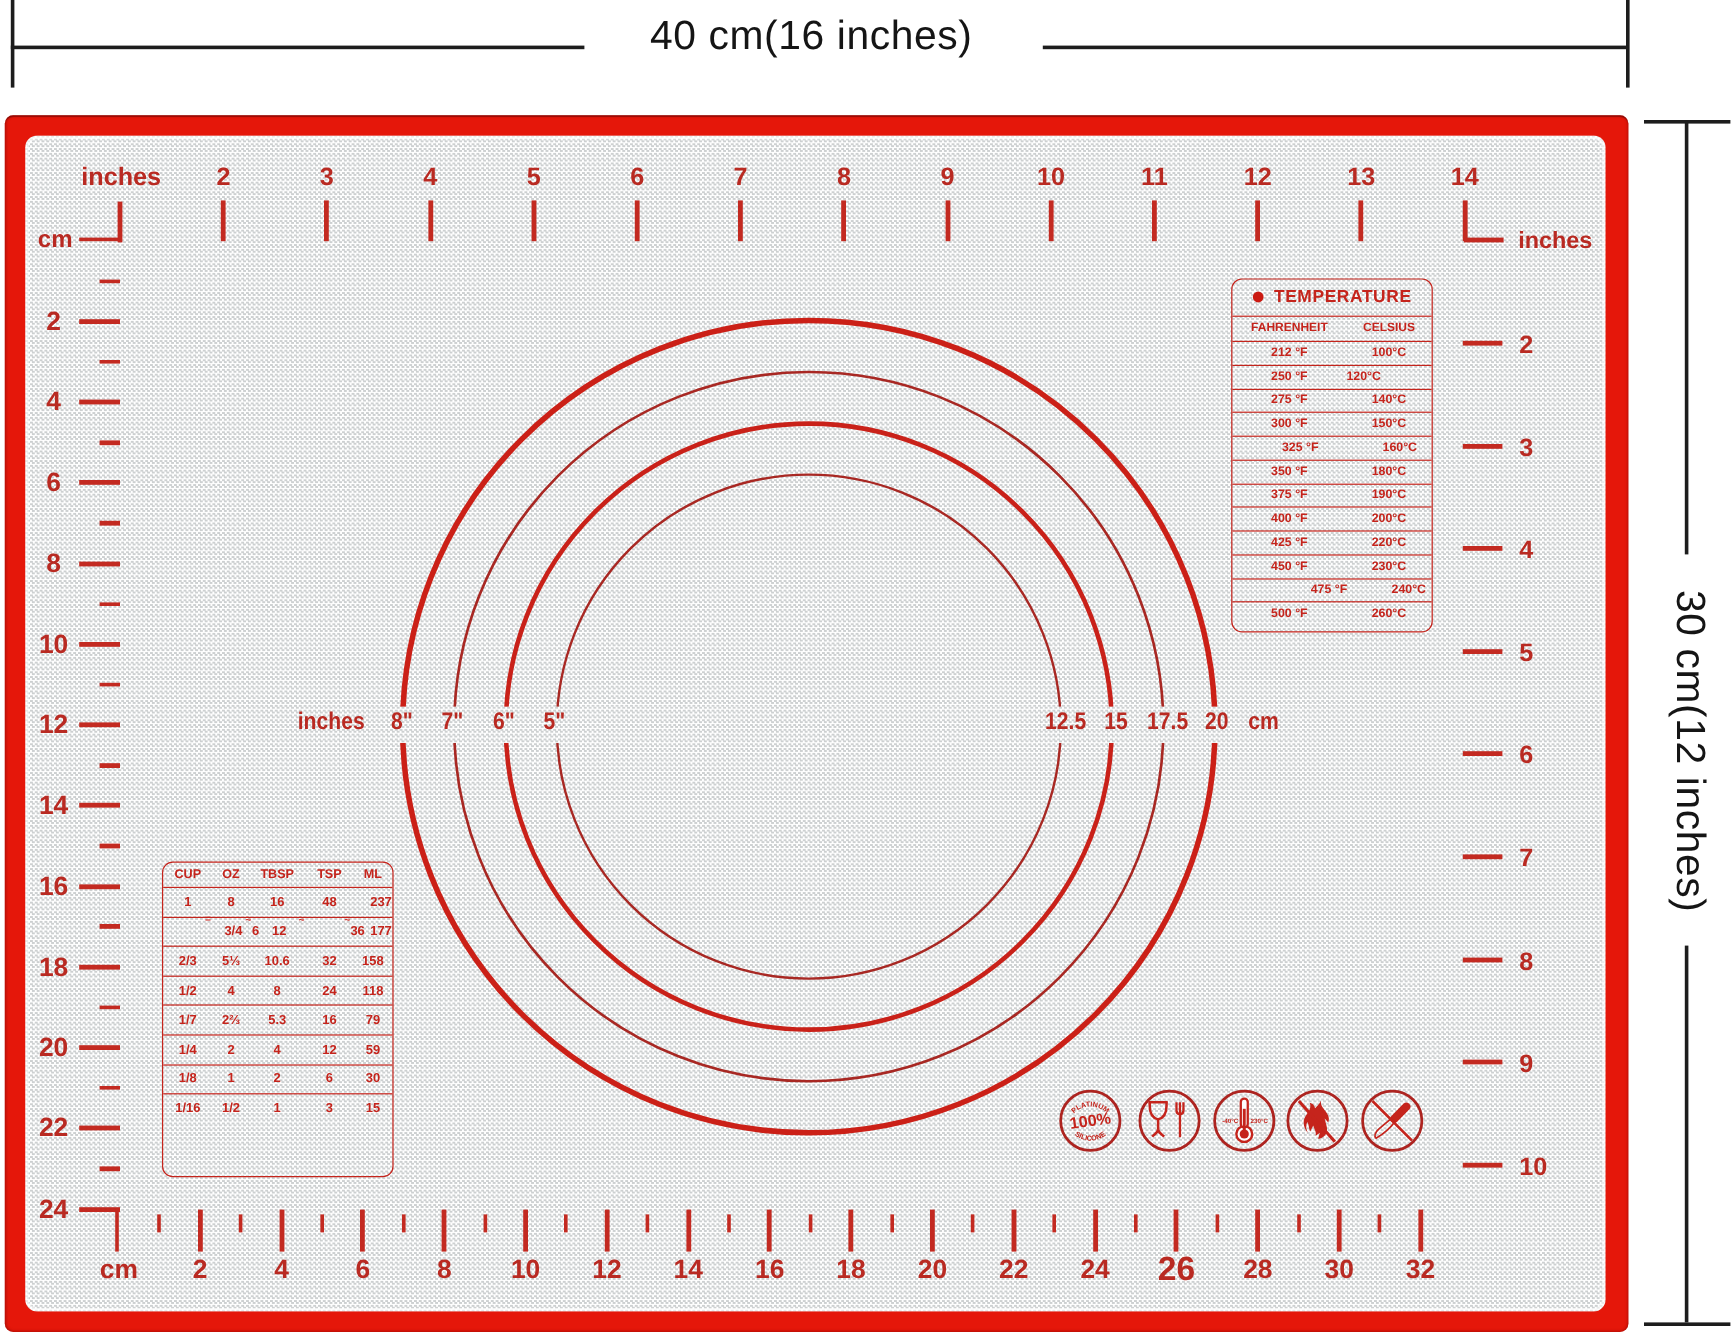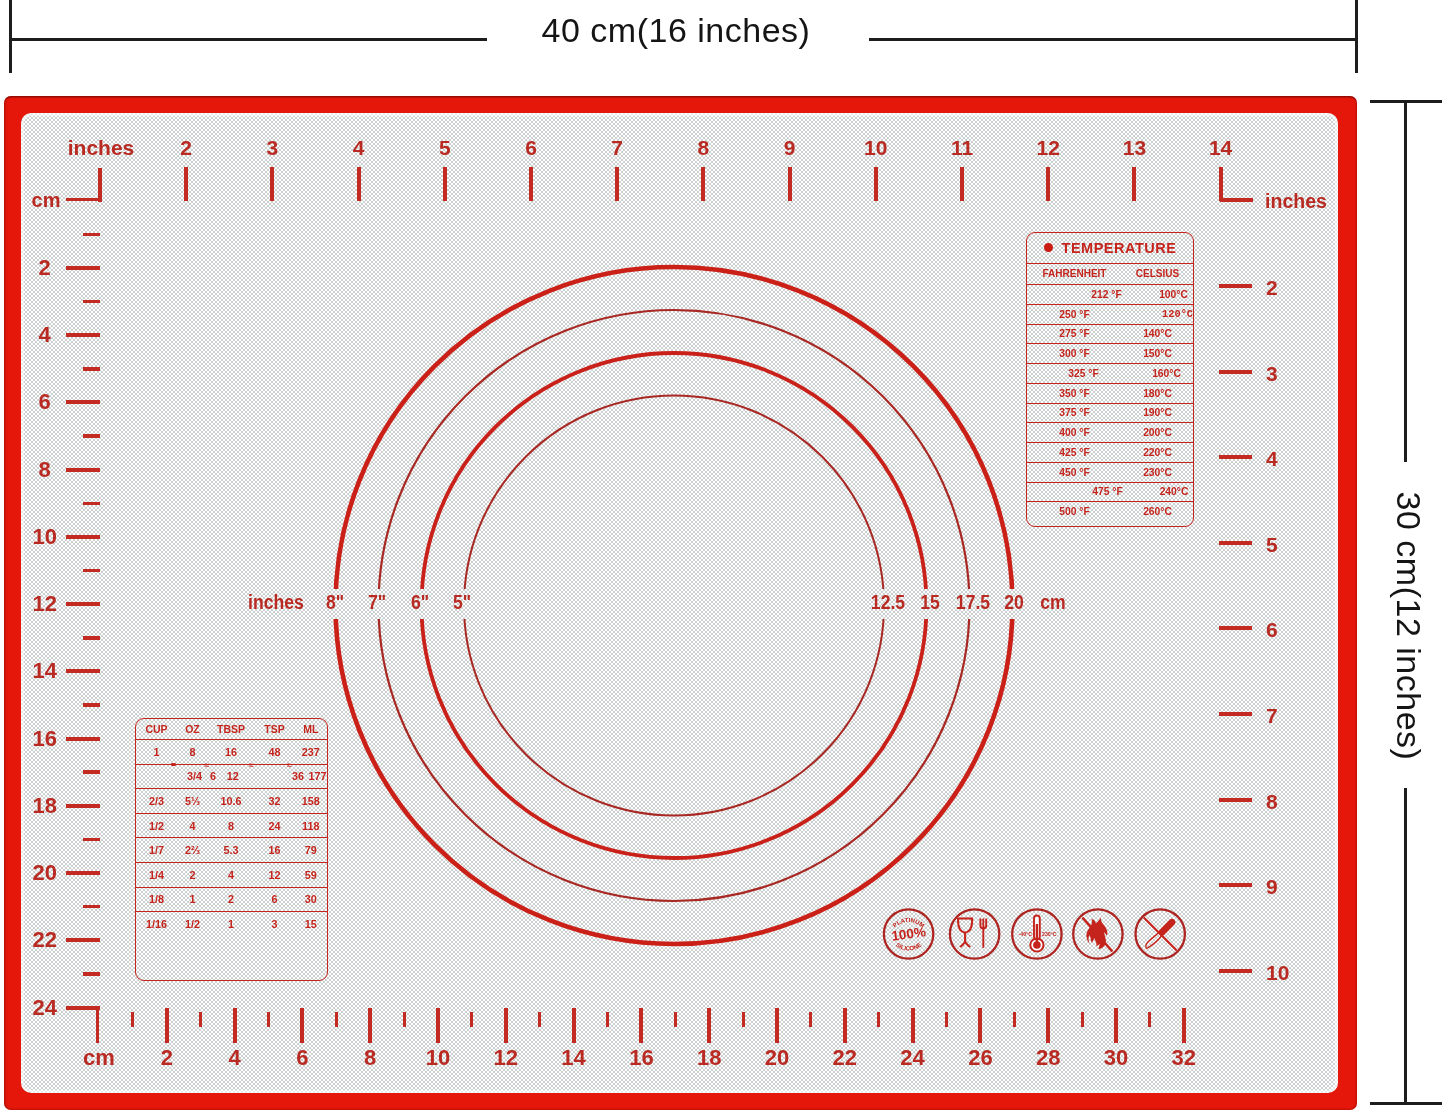--- a/index.html
+++ b/index.html
@@ -79,26 +79,26 @@
 
   <div id="botnums"></div>
 
   <div class="tbl" style="left:1026px;top:232px;width:166px;height:293px;font-size:10.3px;">
     <div class="row" style="height:29.5px;justify-content:center;font-size:14.5px;letter-spacing:.5px;"><span class="dot"></span>TEMPERATURE</div>
     <div class="row" style="height:20.5px;font-size:10px;">
         <span style="width:95px;text-align:center;">FAHRENHEIT</span>
         <span style="flex:1;text-align:center;">CELSIUS</span>
       </div>
   <div class="row" style="height:18.75px;">
-        <span style="width:95px;text-align:center;padding-left:32px;">212 °F</span>
+        <span style="width:95px;text-align:center;">212 °F</span>
         <span style="flex:1;text-align:center;">100°C</span>
       </div>
       <div class="row" style="height:18.75px;">
         <span style="width:95px;text-align:center;">250 °F</span>
-        <span style="flex:1;text-align:right;font-family:Liberation Mono, monospace;">120°C</span>
+        <span style="flex:1;text-align:left;">120°C</span>
       </div>
       <div class="row" style="height:18.75px;">
         <span style="width:95px;text-align:center;">275 °F</span>
         <span style="flex:1;text-align:center;">140°C</span>
       </div>
       <div class="row" style="height:18.75px;">
         <span style="width:95px;text-align:center;">300 °F</span>
         <span style="flex:1;text-align:center;">150°C</span>
       </div>
       <div class="row" style="height:18.75px;">
@@ -145,21 +145,21 @@
       </div>
       <span style="position:absolute;left:37.4px;top:46px;font-size:8.5px;transform:translate(-50%,-50%);">=</span>
       <span style="position:absolute;left:70.9px;top:46px;font-size:8.5px;transform:translate(-50%,-50%);">≈</span>
       <span style="position:absolute;left:115.4px;top:46px;font-size:8.5px;transform:translate(-50%,-50%);">≈</span>
       <span style="position:absolute;left:153.4px;top:46px;font-size:8.5px;transform:translate(-50%,-50%);">≈</span>
       <div class="row" style="height:23.6px;">
         <span style="width:41px;text-align:center;">1</span>
         <span style="width:31px;text-align:center;">8</span>
         <span style="width:46px;text-align:center;">16</span>
         <span style="width:41px;text-align:center;">48</span>
-        <span style="flex:1;text-align:center;">237</span>
+        <span style="flex:1;text-align:right;">237</span>
       </div>
       <div class="row" style="height:23.6px;">
         <span style="width:41px;text-align:center;padding-left:48px;">3/4</span>
         <span style="width:31px;text-align:center;">6</span>
         <span style="width:46px;text-align:center;">12</span>
         <span style="width:41px;text-align:center;margin-left:43px;">36</span>
         <span style="flex:1;text-align:left;">177</span>
       </div>
       <div class="row" style="height:23.6px;">
         <span style="width:41px;text-align:center;">2/3</span>
@@ -376,21 +376,21 @@
     <div class="abs red" style="left:775px;top:1008px;width:4px;height:35px;"></div>
     <div class="rtxt ctr" style="left:777px;top:1058px;font-size:22px;">20</div>
     <div class="abs red" style="left:809.4px;top:1012px;width:3px;height:15px;"></div>
     <div class="abs red" style="left:842.8px;top:1008px;width:4px;height:35px;"></div>
     <div class="rtxt ctr" style="left:844.8px;top:1058px;font-size:22px;">22</div>
     <div class="abs red" style="left:877.1999999999999px;top:1012px;width:3px;height:15px;"></div>
     <div class="abs red" style="left:910.5999999999999px;top:1008px;width:4px;height:35px;"></div>
     <div class="rtxt ctr" style="left:912.5999999999999px;top:1058px;font-size:22px;">24</div>
     <div class="abs red" style="left:945px;top:1012px;width:3px;height:15px;"></div>
     <div class="abs red" style="left:978.4px;top:1008px;width:4px;height:35px;"></div>
-    <div class="rtxt ctr" style="left:980.4px;top:1058px;font-size:22px;">26</div>
+    <div class="rtxt ctr" style="left:980.4px;top:1058px;font-size:28px;">26</div>
     <div class="abs red" style="left:1012.8px;top:1012px;width:3px;height:15px;"></div>
     <div class="abs red" style="left:1046.1999999999998px;top:1008px;width:4px;height:35px;"></div>
     <div class="rtxt ctr" style="left:1048.1999999999998px;top:1058px;font-size:22px;">28</div>
     <div class="abs red" style="left:1080.6px;top:1012px;width:3px;height:15px;"></div>
     <div class="abs red" style="left:1114px;top:1008px;width:4px;height:35px;"></div>
     <div class="rtxt ctr" style="left:1116px;top:1058px;font-size:22px;">30</div>
     <div class="abs red" style="left:1148.3999999999999px;top:1012px;width:3px;height:15px;"></div>
     <div class="abs red" style="left:1181.8px;top:1008px;width:4px;height:35px;"></div>
     <div class="rtxt ctr" style="left:1183.8px;top:1058px;font-size:22px;">32</div>
   </div>

